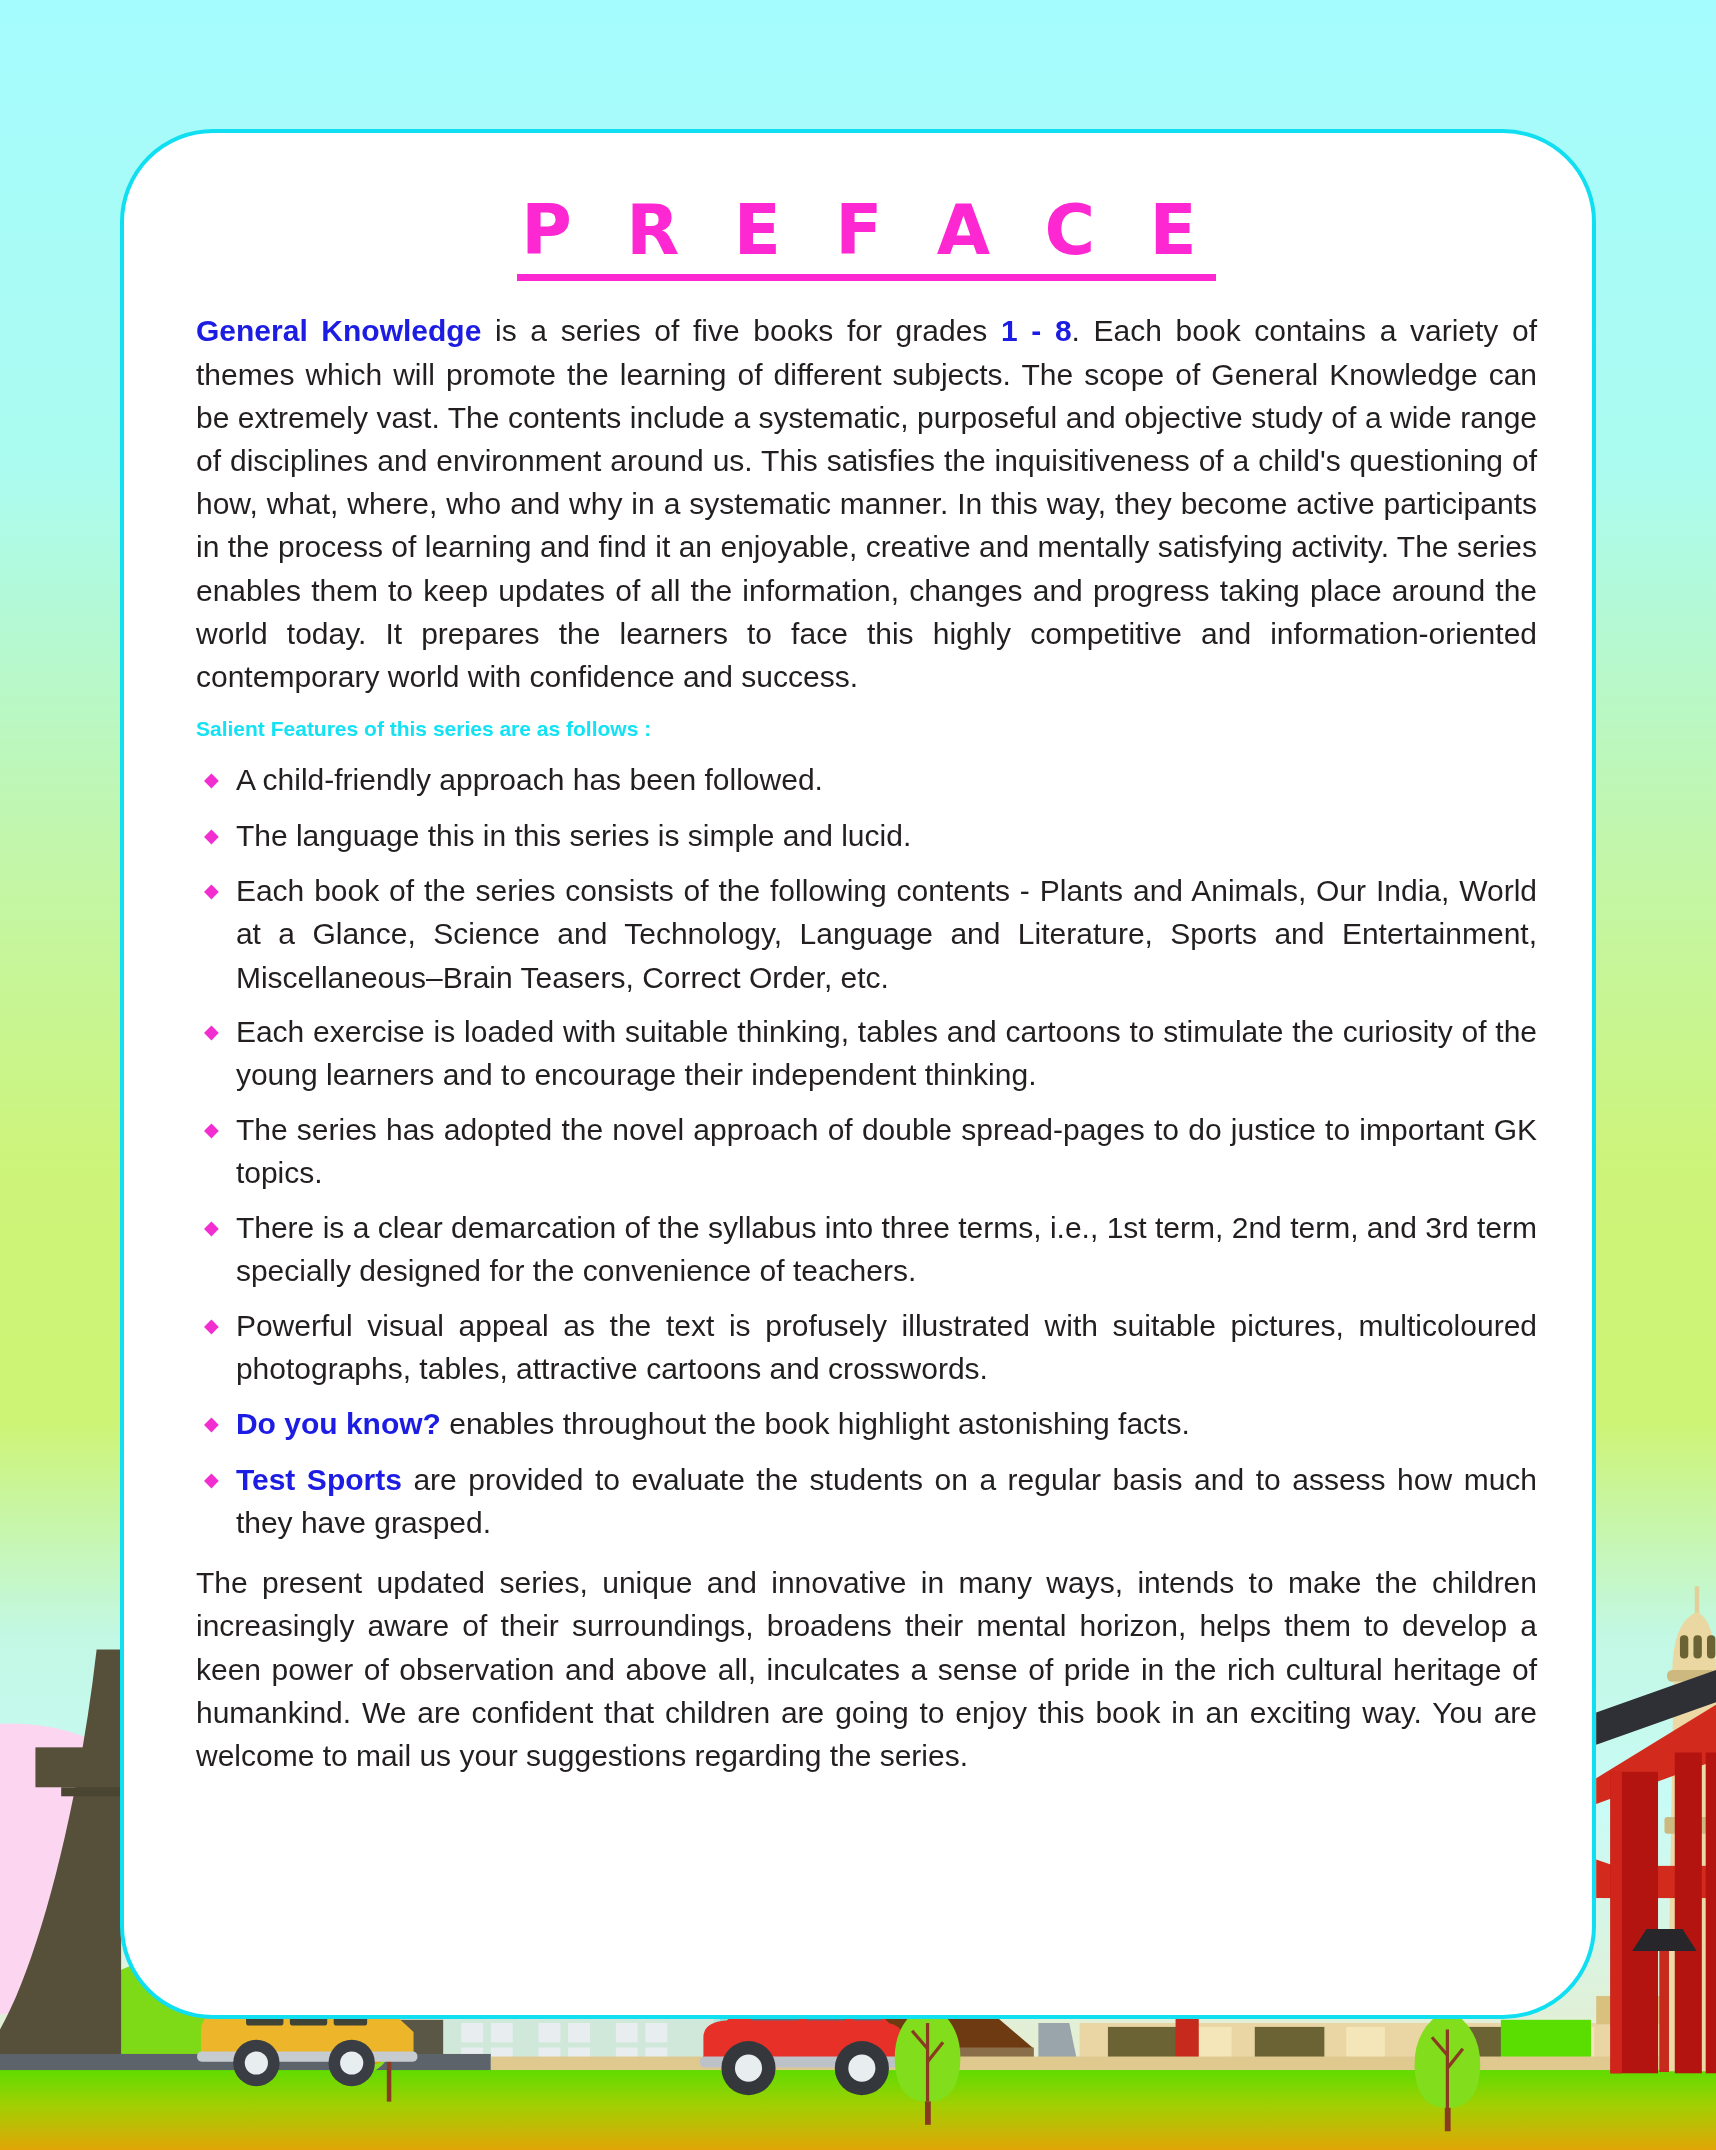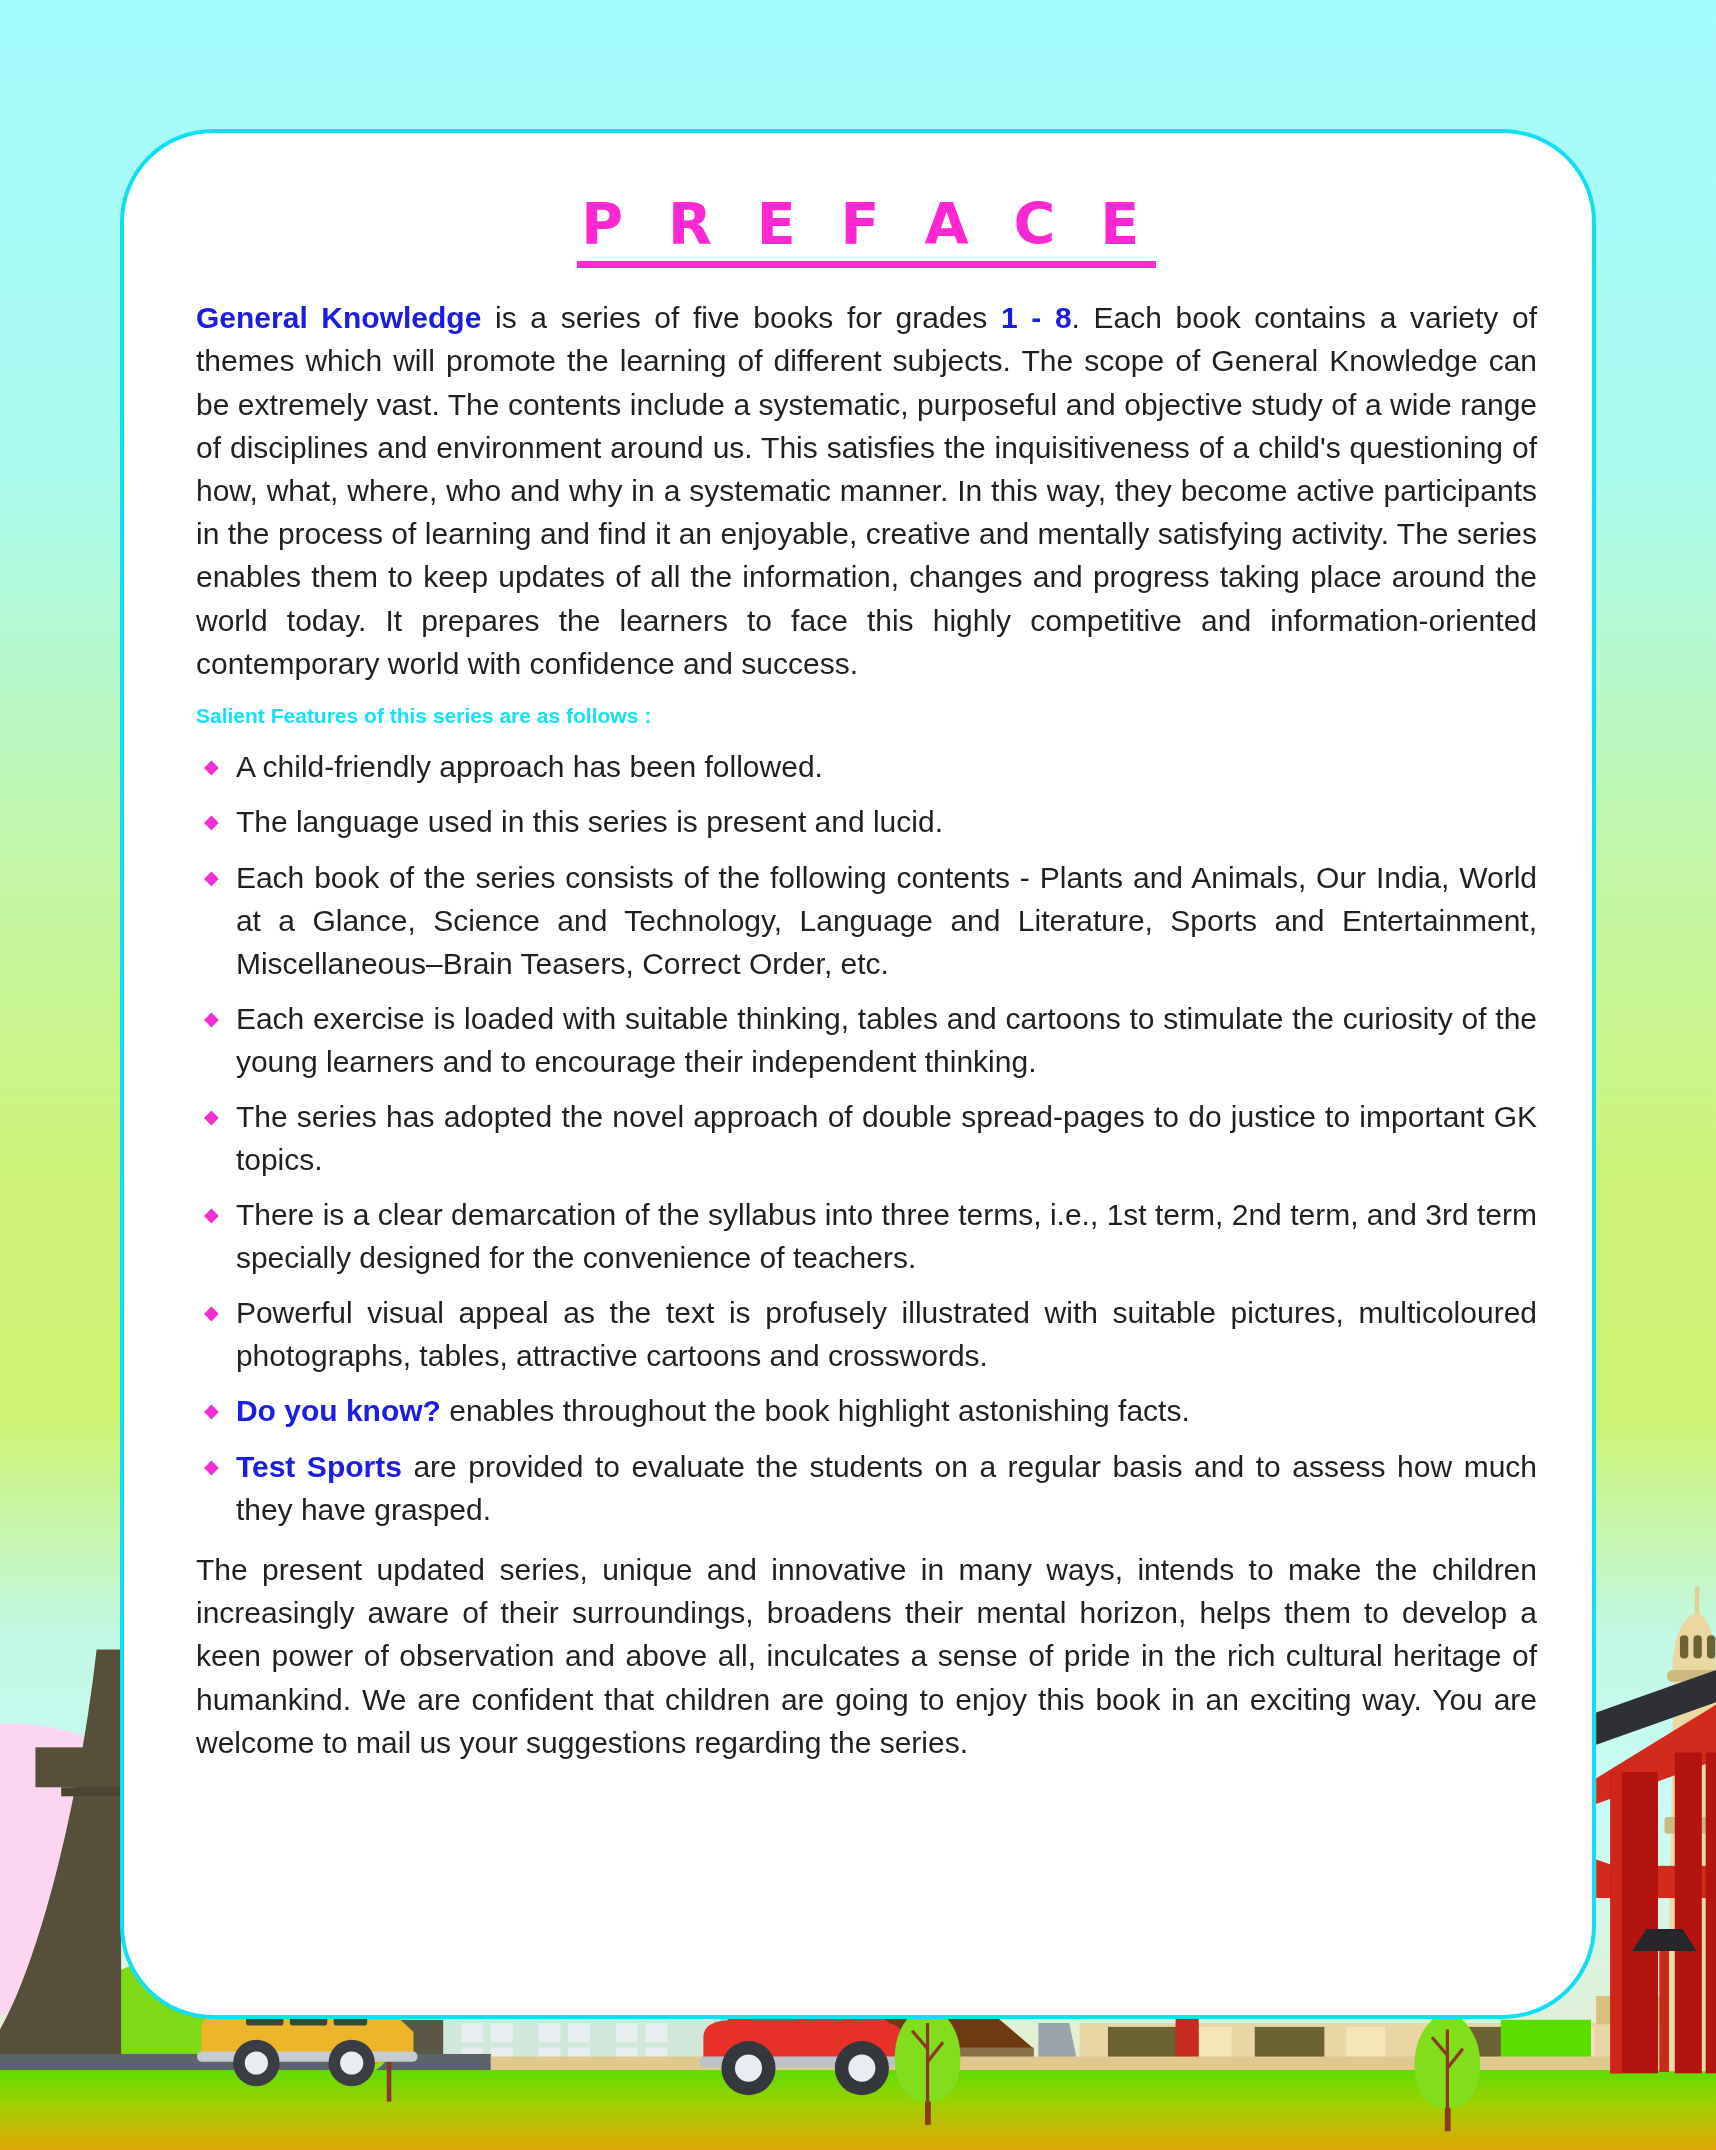--- a/index.html
+++ b/index.html
@@ -11,21 +11,21 @@
   .scene{position:absolute;left:0;top:0;width:1716px;height:2151px;display:block;}
   .card{
     position:absolute; left:120px; top:129px; width:1476px; height:1890px;
     box-sizing:border-box; background:#ffffff;
     border:4.5px solid #10dff2; border-radius:93px;
     padding:54px 55px 0 72px; overflow:hidden;
   }
   .title{
     display:block; width:max-content; margin:6.4px auto 28px;
     font-family:"DejaVu Sans",sans-serif;
-    font-size:57px; font-weight:800; letter-spacing:0.22em;
+    font-size:69px; font-weight:800; letter-spacing:0.22em;
     color:#fe28d2; border-bottom:7.7px solid #fe28d2;
     padding:0 3.9px 5.2px 3.9px; line-height:1.1; white-space:nowrap;
   }
   .body-text{font-size:30px; line-height:1.44; color:#231f20; text-align:justify;}
   .intro{margin:0 0 17px 0;}
   .blue{color:#1c1ce2; font-weight:bold;}
   .features-heading{
     font-size:21px; font-weight:bold; color:#12e2f4;
     margin:17px 0 15.5px 0; line-height:1.3;
   }
@@ -217,21 +217,21 @@
 
     <h2 class="features-heading">Salient Features of this series are as follows :</h2>
 
     <ul class="features">
       <li class="body-text">
         <span class="diam">◆</span>
         <span class="li-body"><span class="blue"></span><span>A child-friendly approach has been followed.</span></span>
       </li>
       <li class="body-text">
         <span class="diam">◆</span>
-        <span class="li-body"><span class="blue"></span><span>The language used in this series is present and lucid.</span></span>
+        <span class="li-body"><span class="blue"></span><span>The language this in this series is simple and lucid.</span></span>
       </li>
       <li class="body-text">
         <span class="diam">◆</span>
         <span class="li-body"><span class="blue"></span><span>Each book of the series consists of the following contents - Plants and Animals, Our India, World at a Glance, Science and Technology, Language and Literature, Sports and Entertainment, Miscellaneous–Brain Teasers, Correct Order, etc.</span></span>
       </li>
       <li class="body-text">
         <span class="diam">◆</span>
         <span class="li-body"><span class="blue"></span><span>Each exercise is loaded with suitable thinking, tables and cartoons to stimulate the curiosity of the young learners and to encourage their independent thinking.</span></span>
       </li>
       <li class="body-text">

